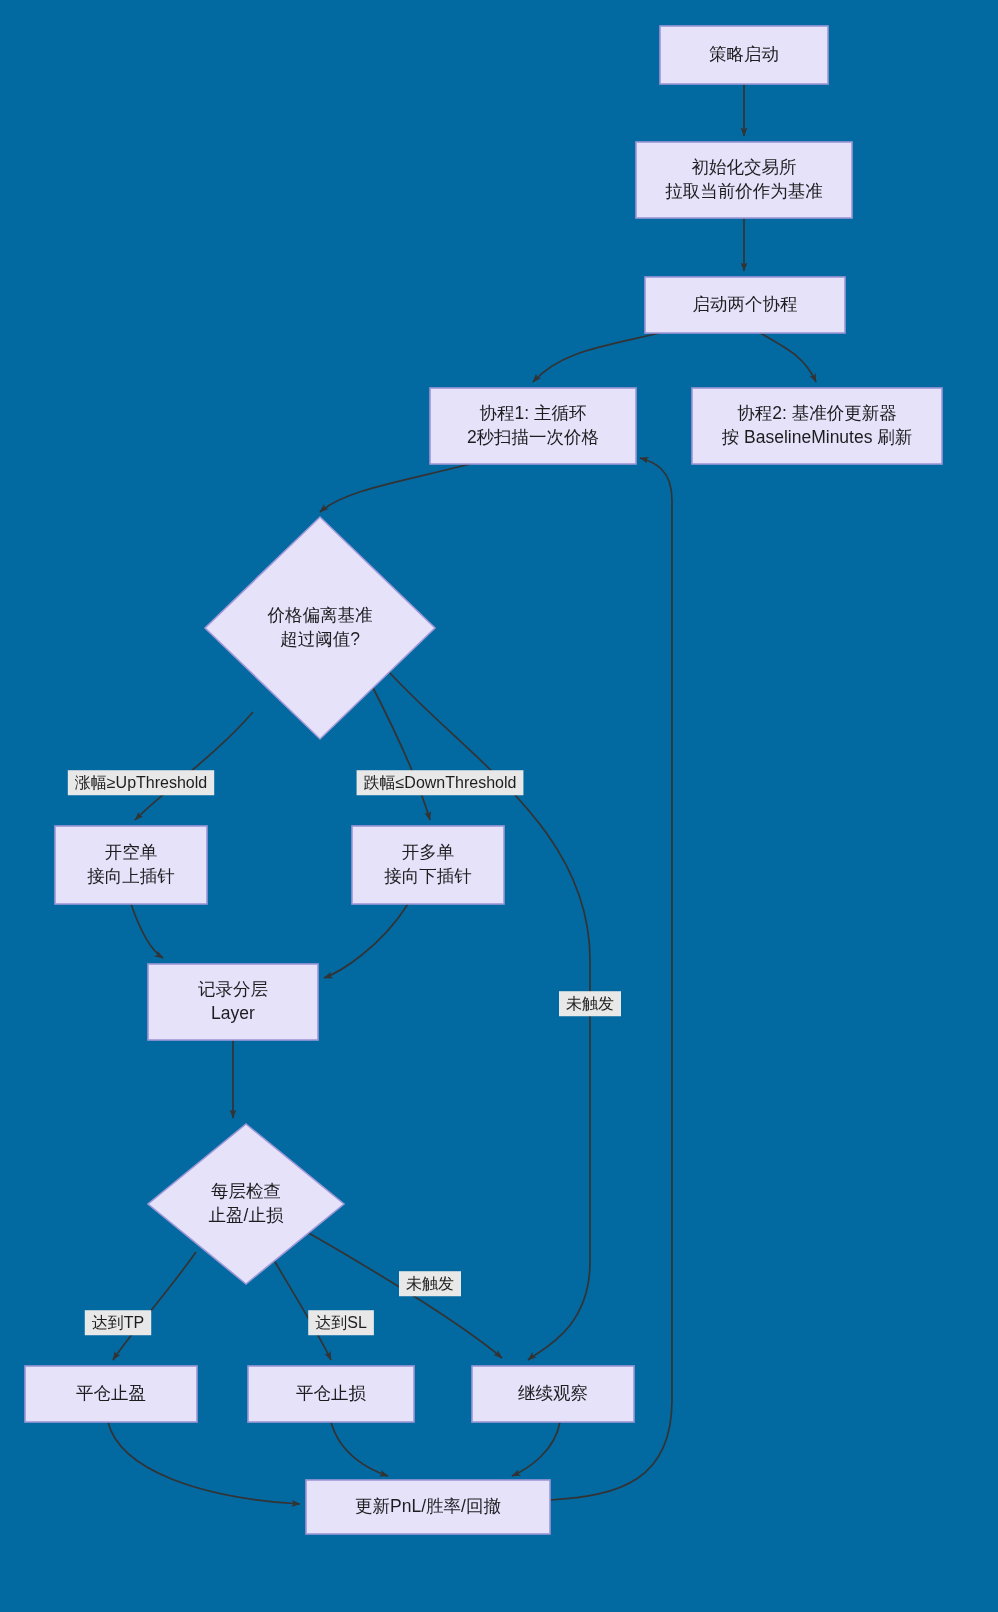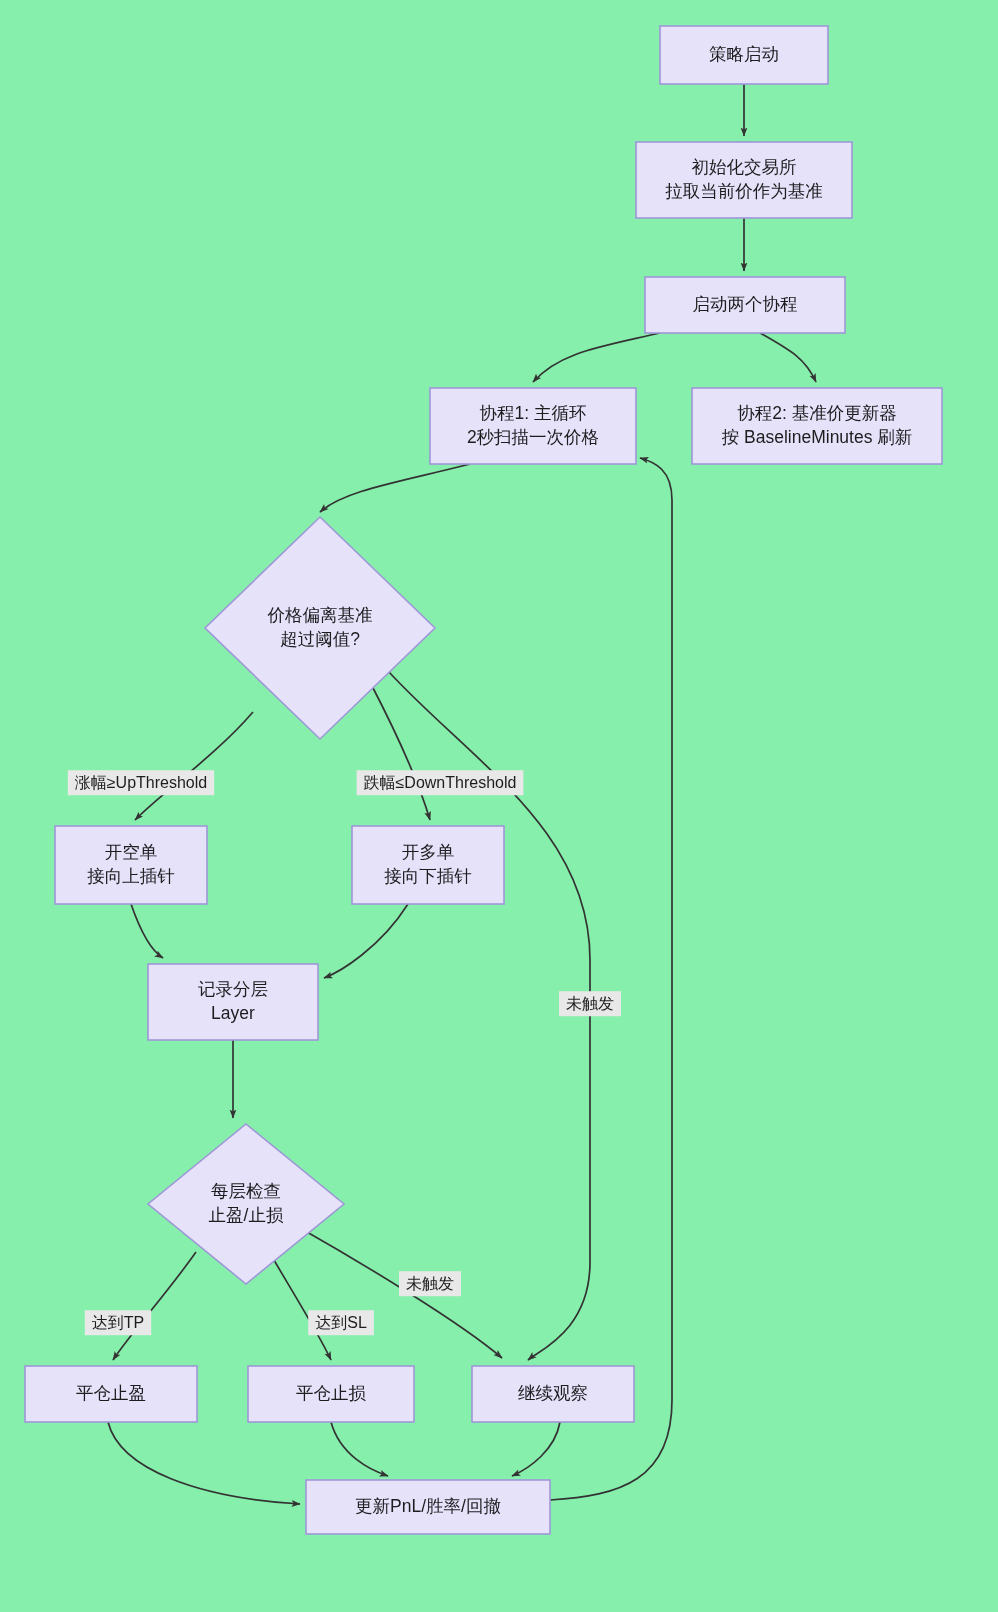--- a/index.html
+++ b/index.html
@@ -1,21 +1,21 @@
 <!DOCTYPE html>
 <html><head>
 <meta charset="utf-8">
 <style>
   html,body{margin:0;padding:0;background:#ffffff;}
   body{
     width:998px;height:1612px;
     font-family:"Liberation Sans","DejaVu Sans",sans-serif;
     overflow:hidden;
   }
-  #canvas{position:relative;width:998px;height:1612px;background:#86efac;}
+  #canvas{position:relative;width:998px;height:1612px;background:#0369a1;}
   svg#flow{position:absolute;left:0;top:0;width:998px;height:1612px;}
   .node-rect{fill:#e6e2fa;stroke:#9e97d8;stroke-width:1.6;}
   .node-diamond{fill:#e6e2fa;stroke:#9e97d8;stroke-width:1.6;}
   .edge{fill:none;stroke:#333333;stroke-width:1.7;}
   .node-text{
     fill:#1d1d1f;font-family:"Liberation Sans","DejaVu Sans",sans-serif;
     font-size:17.5px;text-anchor:middle;dominant-baseline:middle;
   }
   .edge-label-bg{fill:#e8e8e8;}
   .edge-label-text{

